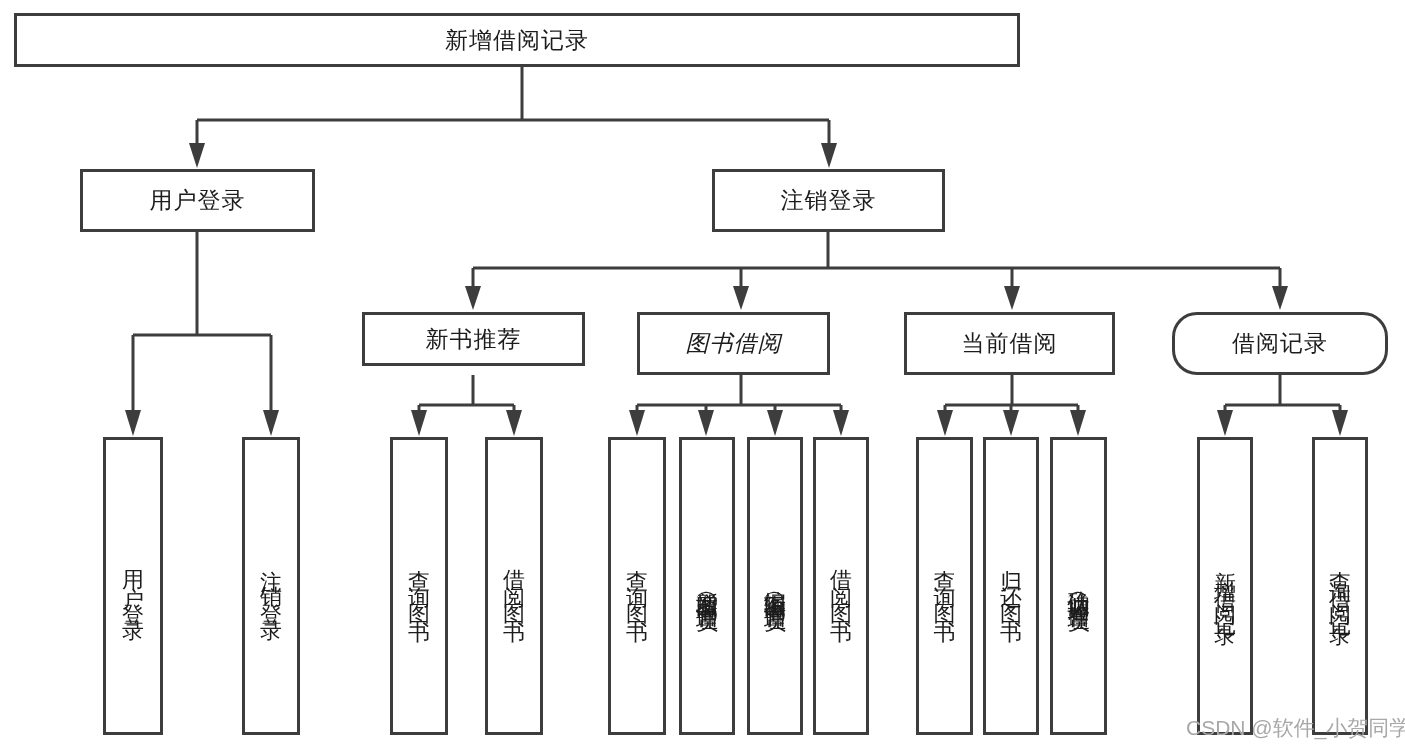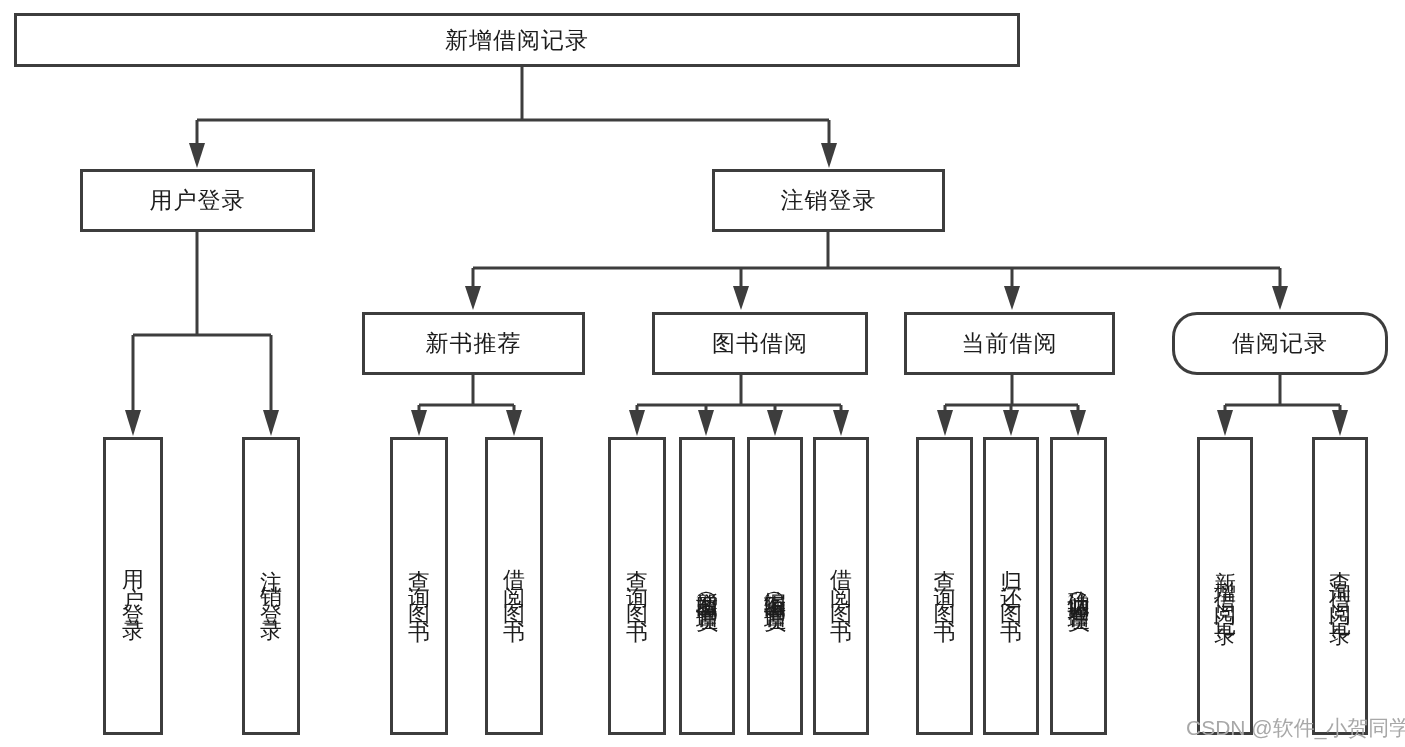--- a/index.html
+++ b/index.html
@@ -103,22 +103,22 @@
     <polygon fill="#3d3d3d" stroke="none" points="1217,410 1233,410 1225,436"></polygon>
     <path d="M1340,405 V414"></path>
     <polygon fill="#3d3d3d" stroke="none" points="1332,410 1348,410 1340,436"></polygon>
   </svg>
 
   <div class="box h" style="left:14px;top:13px;width:1006px;height:54px;">新增借阅记录</div>
 
   <div class="box h" style="left:80px;top:169px;width:235px;height:63px;">用户登录</div>
   <div class="box h" style="left:712px;top:169px;width:233px;height:63px;">注销登录</div>
 
-  <div class="box h" style="left:362px;top:312px;width:223px;height:63px;">新书推荐</div>
-  <div class="box h" style="left:652px;top:312px;width:216px;height:63px;">图书借阅</div>
+  <div class="box h" style="left:362px;top:312px;width:223px;height:54px;">新书推荐</div>
+  <div class="box h" style="left:637px;top:312px;width:193px;height:63px;font-style:italic;">图书借阅</div>
   <div class="box h" style="left:904px;top:312px;width:211px;height:63px;">当前借阅</div>
   <div class="box h" style="left:1172px;top:312px;width:216px;height:63px;border-radius:25px;">借阅记录</div>
 
   <div class="box v ls-lg" style="left:103px;width:60px;">用户登录</div>
   <div class="box v ls-lg" style="left:242px;width:58px;">注销登录</div>
 
   <div class="box v ls-lg" style="left:390px;width:58px;">查询图书</div>
   <div class="box v ls-lg" style="left:485px;width:58px;">借阅图书</div>
 
   <div class="box v ls-lg" style="left:608px;width:58px;">查询图书</div>

